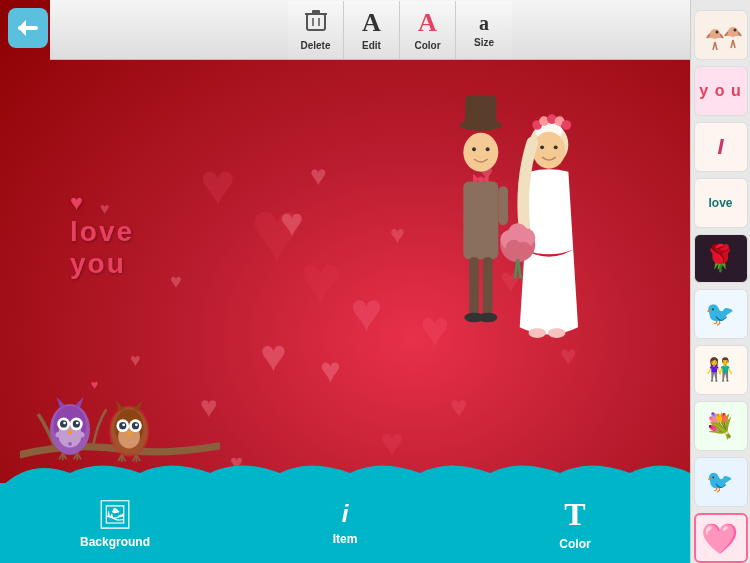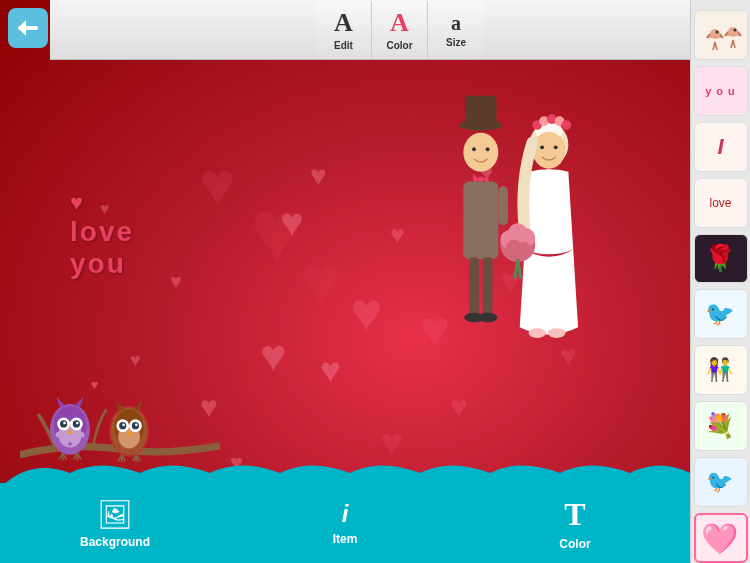--- a/index.html
+++ b/index.html
@@ -394,20 +394,32 @@
 
 <div id="back-btn">
   <svg width="24" height="20" viewBox="0 0 24 20">
     <polygon points="10,2 2,10 10,18" fill="white"></polygon>
     <rect x="2" y="8" width="20" height="4" rx="2" fill="white"></rect>
   </svg>
 </div>
 
 <div id="toolbar">
   <div class="toolbar-btn">
+    <span class="btn-icon">
+      <svg width="24" height="24" viewBox="0 0 24 24">
+        <rect x="3" y="6" width="18" height="16" rx="2" fill="none" stroke="#555" stroke-width="2"></rect>
+        <line x1="1" y1="6" x2="23" y2="6" stroke="#555" stroke-width="2"></line>
+        <rect x="8" y="2" width="8" height="4" rx="1" fill="#555"></rect>
+        <line x1="9" y1="10" x2="9" y2="18" stroke="#555" stroke-width="1.5"></line>
+        <line x1="15" y1="10" x2="15" y2="18" stroke="#555" stroke-width="1.5"></line>
+      </svg>
+    </span>
+    <span class="btn-label">Delete</span>
+  </div>
+  <div class="toolbar-btn">
     <span class="btn-icon" style="font-size:26px;font-weight:bold;color:#333;font-family:serif;">A</span>
     <span class="btn-label">Edit</span>
   </div>
   <div class="toolbar-btn">
     <span class="btn-icon" style="font-size:26px;font-weight:bold;color:#e84060;font-family:serif;">A</span>
     <span class="btn-label">Color</span>
   </div>
   <div class="toolbar-btn" style="border-right:none;">
     <span class="btn-icon" style="font-size:20px;font-weight:bold;color:#333;font-family:serif;">a</span>
     <span class="btn-label">Size</span>
@@ -425,29 +437,29 @@
       <circle cx="34" cy="14" r="5" fill="#e8a888"></circle>
       <circle cx="36" cy="12" r="1.5" fill="#333"></circle>
       <line x1="16" y1="24" x2="14" y2="32" stroke="#c0785a" stroke-width="1.5"></line>
       <line x1="16" y1="24" x2="18" y2="32" stroke="#c0785a" stroke-width="1.5"></line>
       <line x1="34" y1="22" x2="32" y2="30" stroke="#c0785a" stroke-width="1.5"></line>
       <line x1="34" y1="22" x2="36" y2="30" stroke="#c0785a" stroke-width="1.5"></line>
     </svg>
   </div>
 
   <div class="sidebar-item" style="background:#ffe0ee;">
-    <span style="font-size:11px;font-weight:bold;color:#e84060;letter-spacing:1px;">y o u</span>
+    <span style="font-size:16px;font-weight:bold;color:#e84060;letter-spacing:1px;">y o u</span>
   </div>
 
   <div class="sidebar-item" style="background:#fff5f0;">
     <span style="font-size:22px;font-weight:bold;color:#cc3366;font-style:italic;">I</span>
   </div>
 
   <div class="sidebar-item" style="background:#fff5f0;">
-    <span style="font-size:12px;font-weight:normal;color:#b91c1c;">love</span>
+    <span style="font-size:12px;font-weight:bold;color:#0f766e;">love</span>
   </div>
 
   <div class="sidebar-item" style="background:#2a1a2a;">
     <span style="font-size:26px;">🌹</span>
   </div>
 
   <div class="sidebar-item" style="background:#f0f8ff;">
     <span style="font-size:24px;">🐦</span>
   </div>
 

